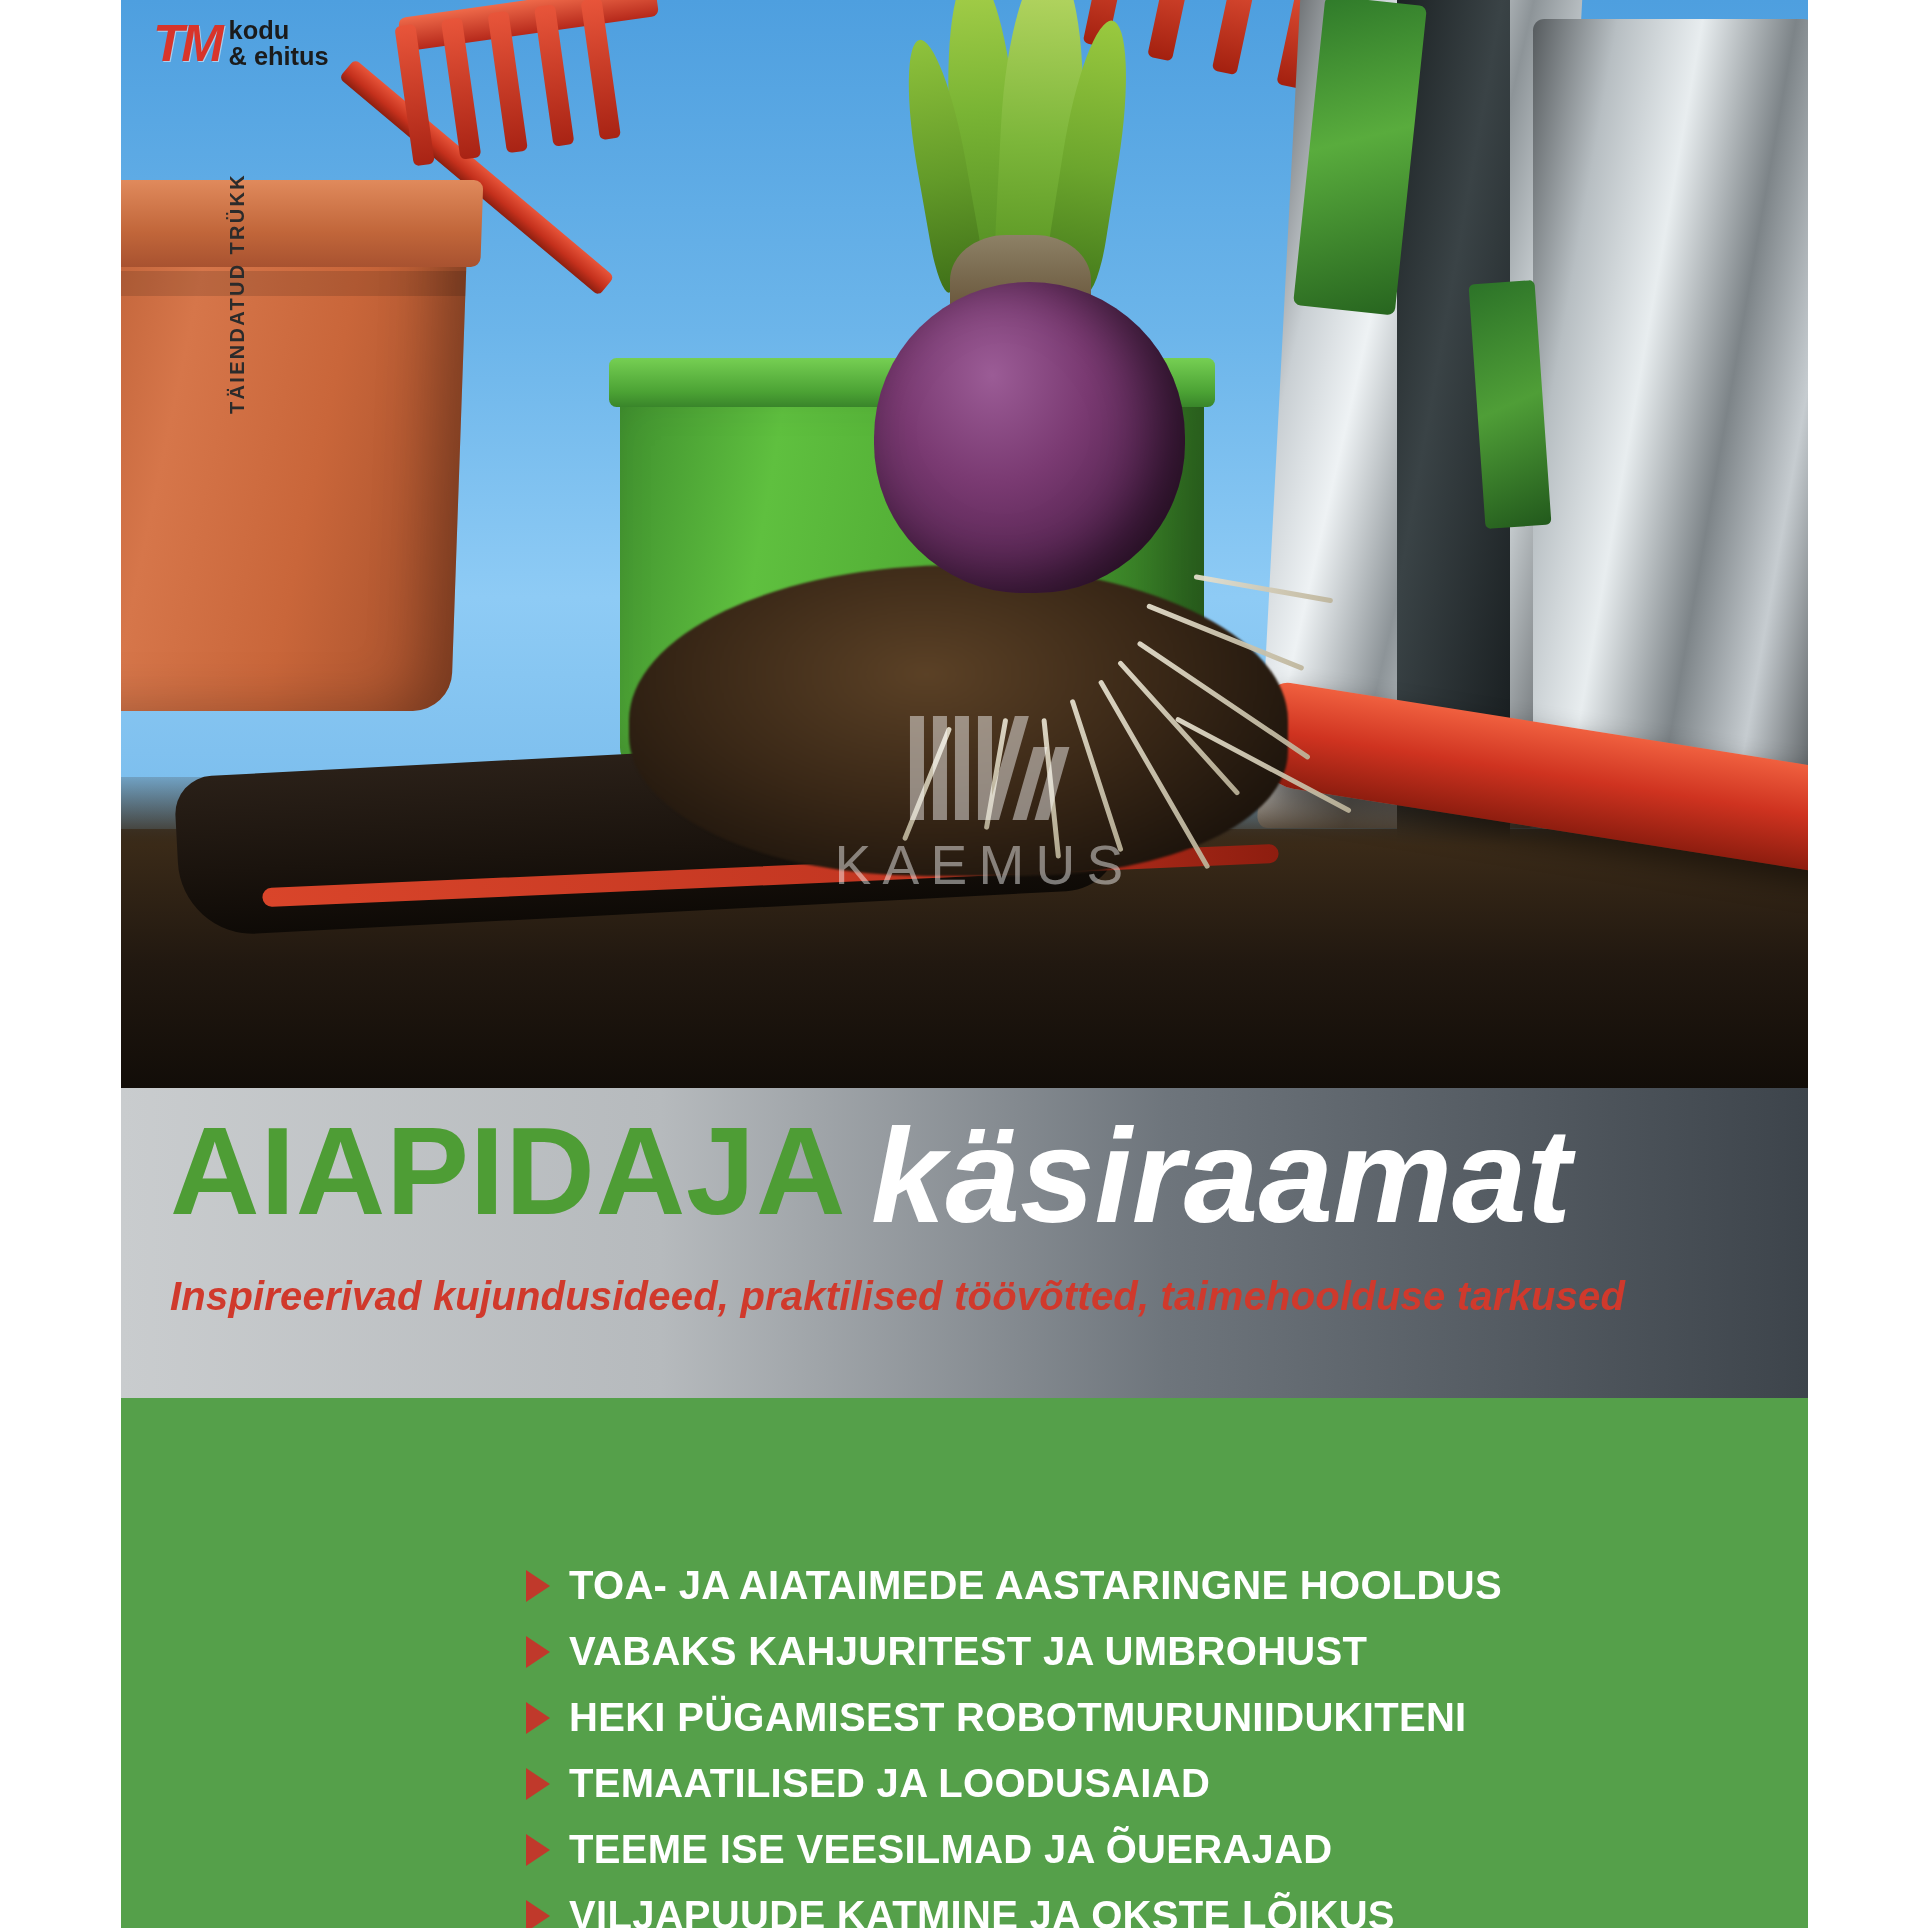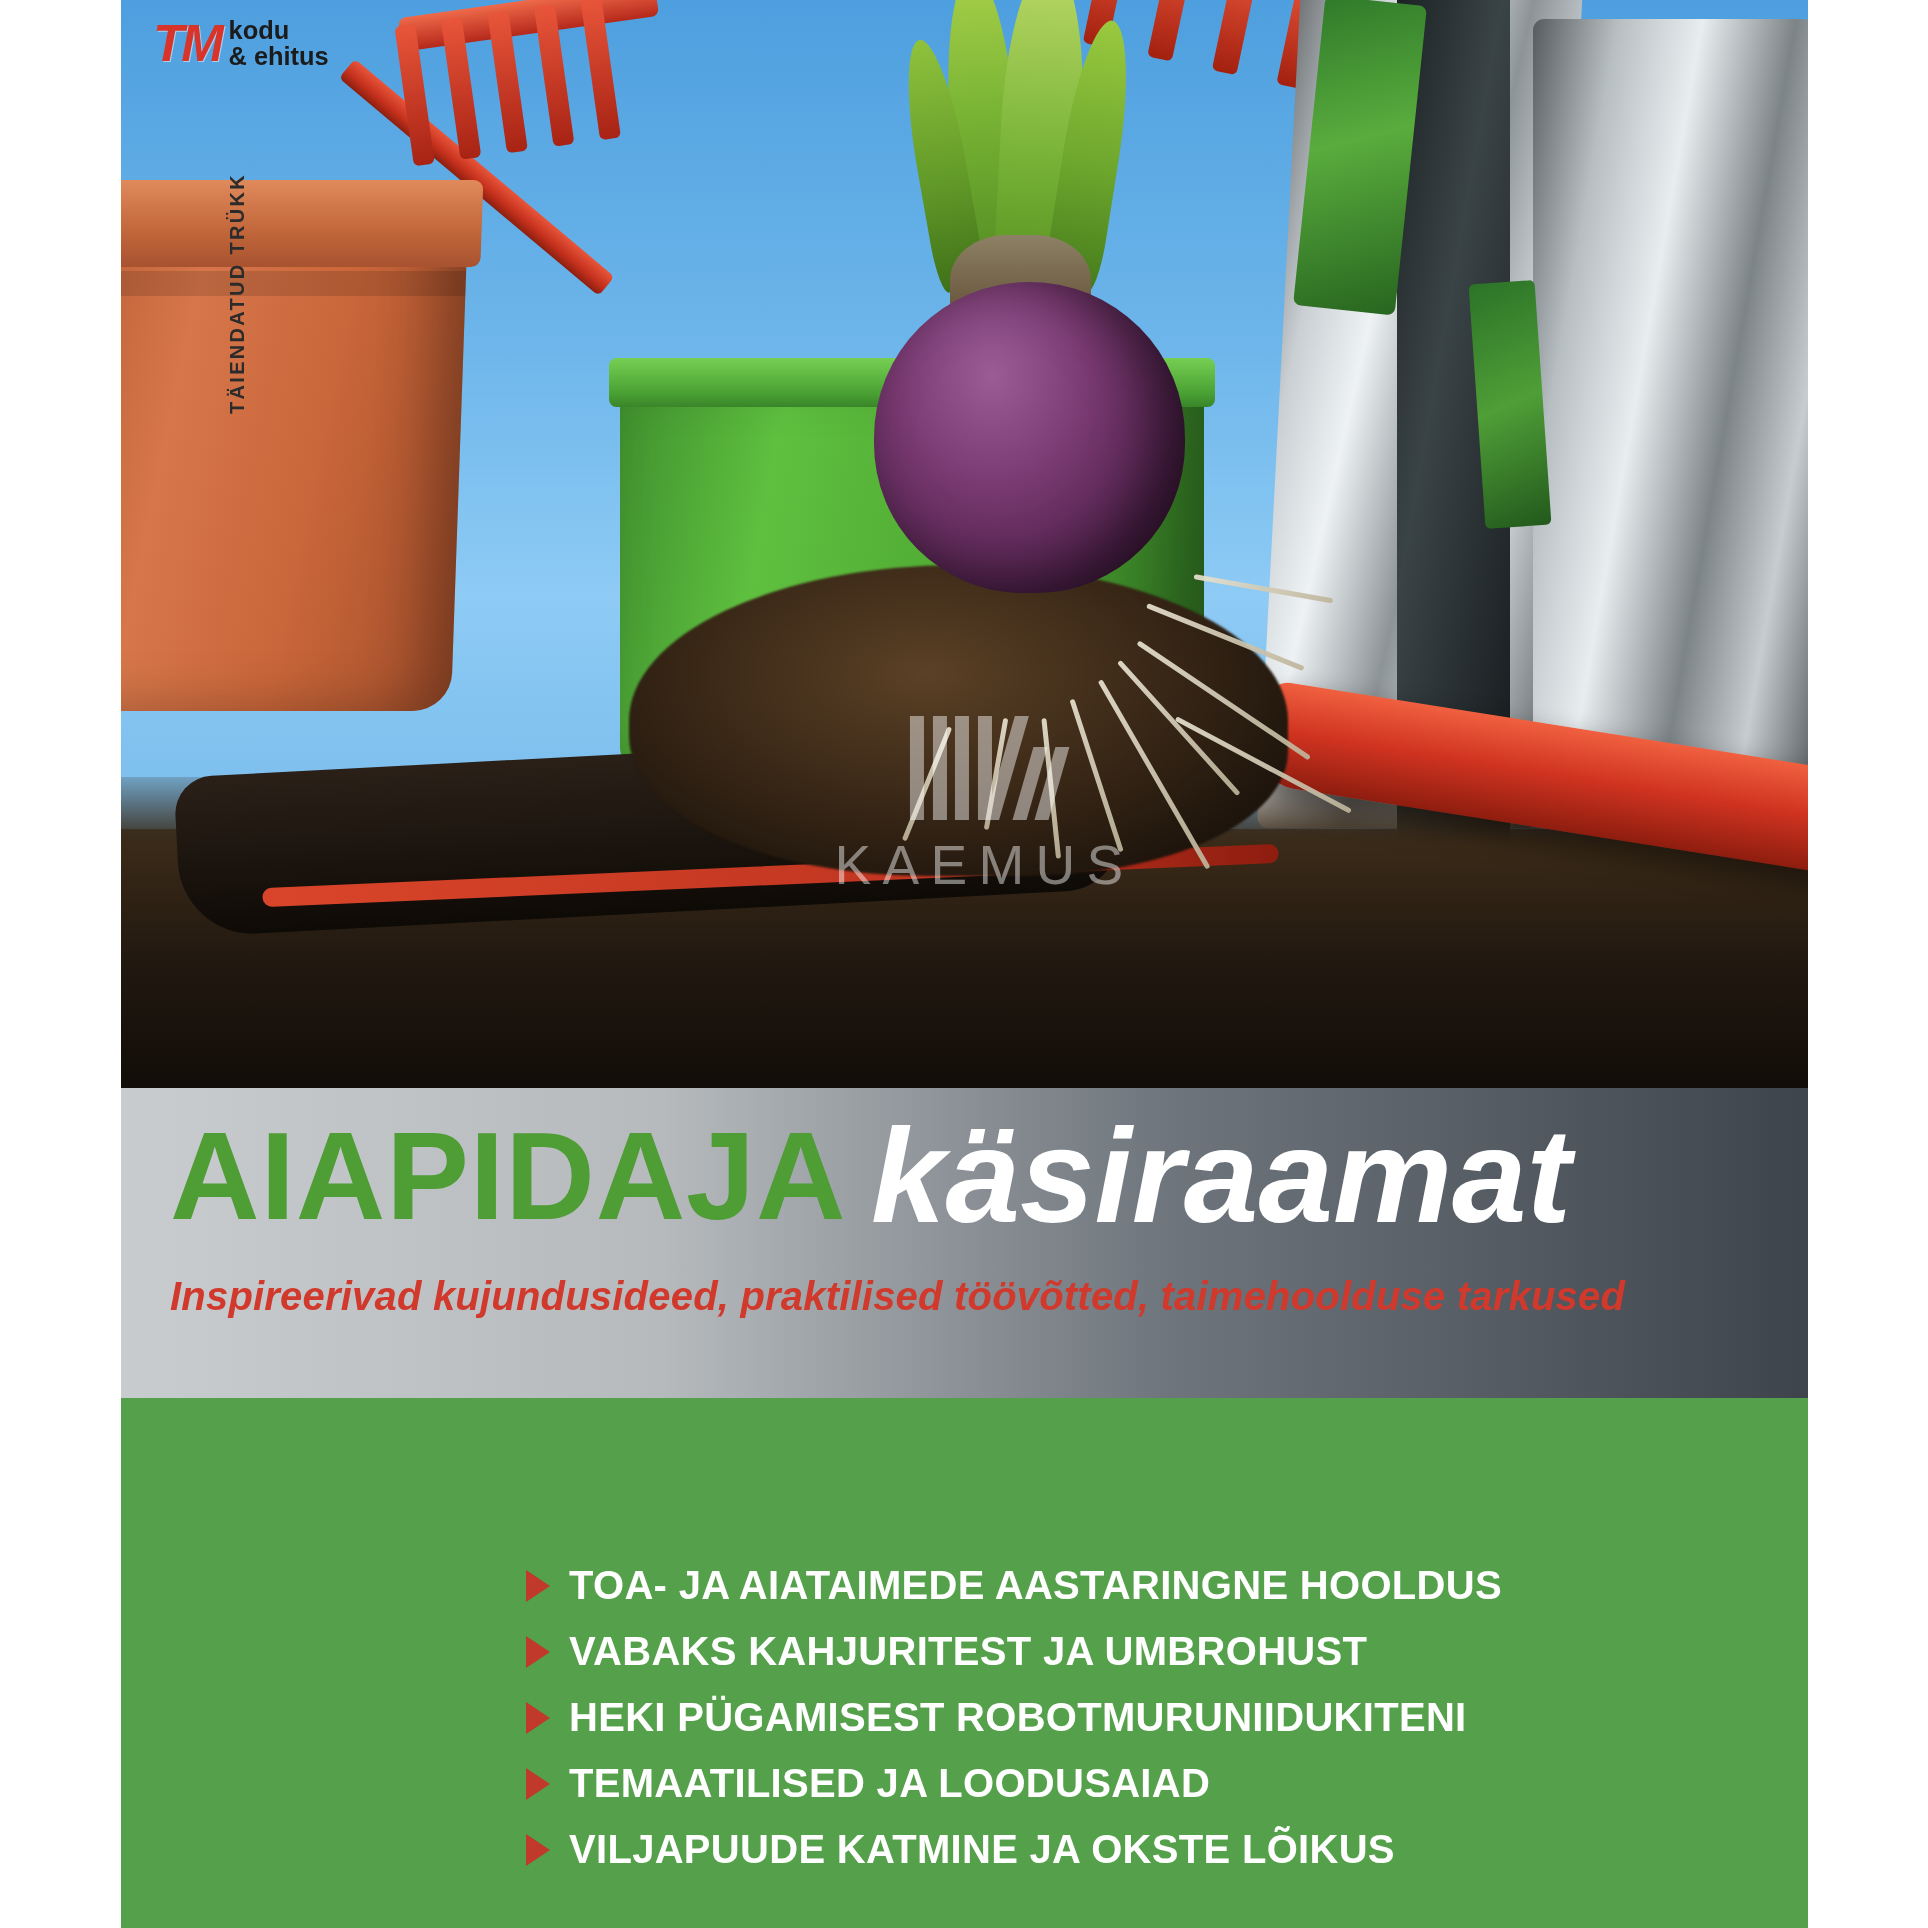--- a/index.html
+++ b/index.html
@@ -326,21 +326,21 @@
     width: 1687px;
     height: 311px;
     background: linear-gradient(90deg,#c9ccce 0%, #b6babd 32%, #6e757c 62%, #3d444b 100%);
   }
   .title-row {
     position: absolute;
     left: 49px;
     top: 21px;
     right: 28px;
     display: flex;
-    align-items: center;
+    align-items: flex-start;
     white-space: nowrap;
   }
   .title-main {
     font-size: 124px;
     font-weight: bold;
     color: #4e9d35;
     letter-spacing: 0.9px;
     line-height: 1;
   }
   .title-sub {
@@ -515,20 +515,24 @@
       <div class="bullet">
         <span class="arrow"></span>
         <span class="txt">HEKI PÜGAMISEST ROBOTMURUNIIDUKITENI</span>
       </div>
       <div class="bullet">
         <span class="arrow"></span>
         <span class="txt">TEMAATILISED JA LOODUSAIAD</span>
       </div>
       <div class="bullet">
         <span class="arrow"></span>
+        <span class="txt">TEEME ISE VEESILMAD JA ÕUERAJAD</span>
+      </div>
+      <div class="bullet">
+        <span class="arrow"></span>
         <span class="txt">VILJAPUUDE KATMINE JA OKSTE LÕIKUS</span>
       </div>
     </div>
   </div>
 
 </div>
 
 <div class="margin-l"></div>
 <div class="margin-r"></div>
 

